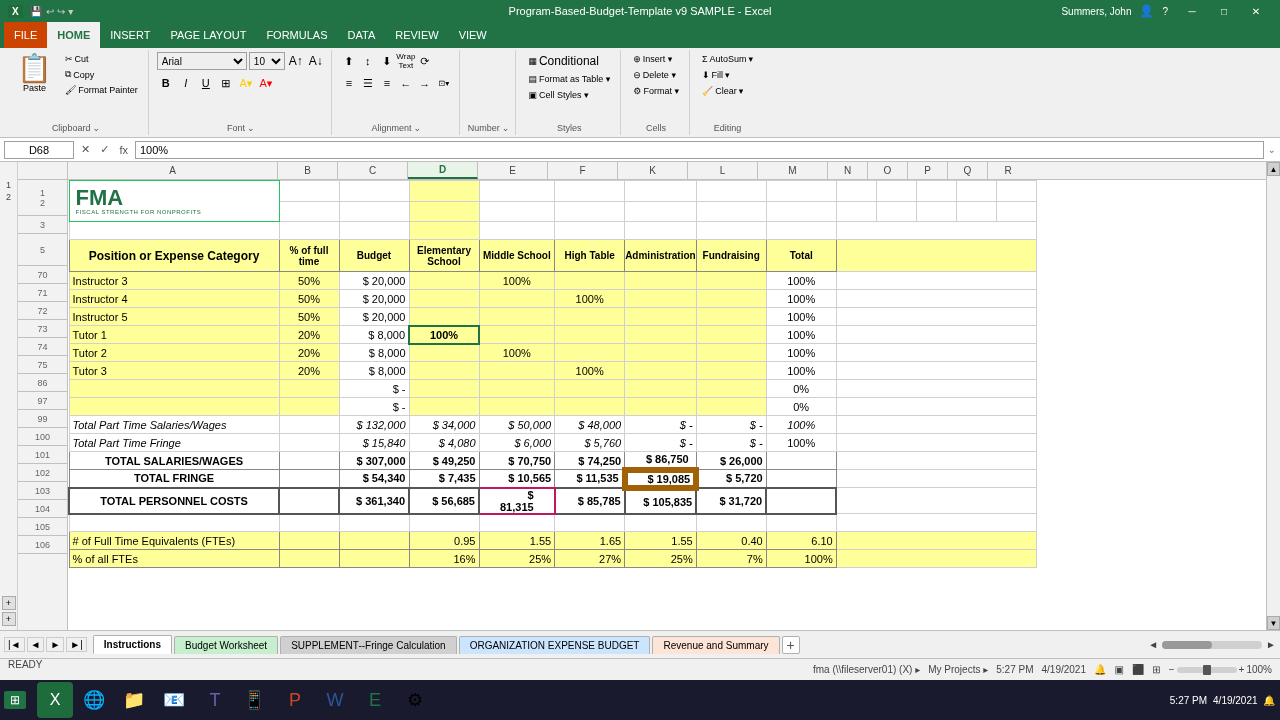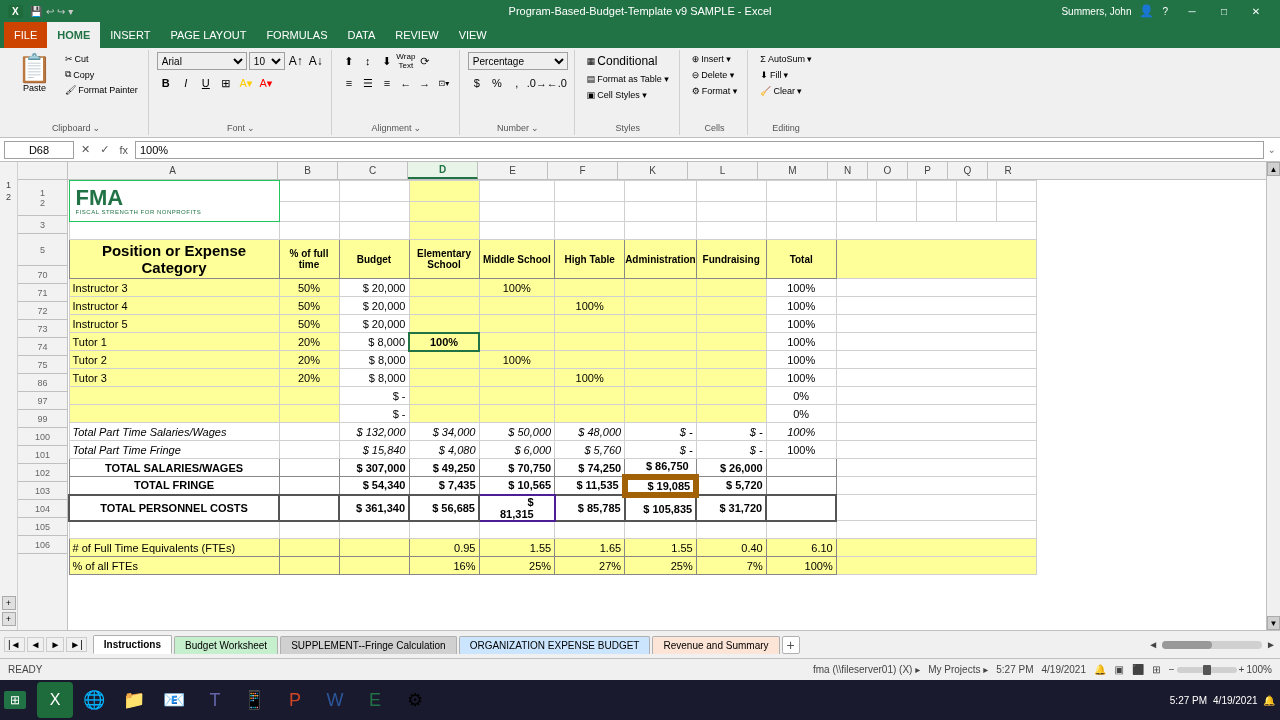--- a/index.html
+++ b/index.html
@@ -154,21 +154,20 @@
       font-size: 6px;
       letter-spacing: 0.5px;
     }
 
     
     .status-bar {
       height: 22px;
       background: #f0f0f0;
       border-top: 1px solid #c0c0c0;
       display: flex;
-      align-items: center;
       justify-content: space-between;
       padding: 0 8px;
       font-size: 10px;
       color: #444;
     }
     .status-right { display: flex; align-items: center; gap: 8px; }
 
     
     .sheet-tabs {
       height: 28px;
@@ -329,32 +328,20 @@
         <button class="format-btn" style="font-size:8px;">⊡▾</button>
       </div>
     </div>
     <div class="ribbon-group-label">
       <span>Alignment</span>
       <span style="cursor:pointer;">⌄</span>
     </div>
   </div>
 
   <div class="ribbon-group">
-    <div class="ribbon-group-content" style="flex-direction:column;">
-      <select class="num-select" style="margin-bottom:2px;">
-        <option>Percentage</option>
-      </select>
-      <div style="display:flex;gap:2px;align-items:center;">
-        <button class="format-btn">$</button>
-        <button class="format-btn">%</button>
-        <button class="format-btn">,</button>
-        <button class="format-btn">.0→</button>
-        <button class="format-btn">←.0</button>
-      </div>
-    </div>
     <div class="ribbon-group-label">
       <span>Number</span>
       <span style="cursor:pointer;">⌄</span>
     </div>
   </div>
 
   <div class="ribbon-group">
     <div class="ribbon-group-content" style="flex-direction:column;gap:2px;">
       <div class="small-btn">
         <span>▦</span>
@@ -532,21 +519,21 @@
             <td style="border:1px solid #d0d0d0;background:#ffff99;"></td>
             <td style="border:1px solid #d0d0d0;"></td>
             <td style="border:1px solid #d0d0d0;"></td>
             <td style="border:1px solid #d0d0d0;"></td>
             <td style="border:1px solid #d0d0d0;"></td>
             <td style="border:1px solid #d0d0d0;"></td>
             <td colspan="5" style="border:1px solid #d0d0d0;"></td>
           </tr>
 
           <tr style="background:#ffff99;">
-            <td style="border:1px solid #888;height:32px;font-weight:bold;font-size:15px;padding:2px 4px;text-align:center;vertical-align:middle;background:#ffff99;">Position or Expense Category</td>
+            <td style="border:1px solid #888;height:32px;font-weight:bold;font-size:12px;padding:2px 4px;text-align:center;vertical-align:middle;background:#ffff99;">Position or Expense Category</td>
             <td style="border:1px solid #888;font-weight:bold;font-size:10px;text-align:center;vertical-align:middle;background:#ffff99;">% of full time</td>
             <td style="border:1px solid #888;font-weight:bold;font-size:10px;text-align:center;vertical-align:middle;background:#ffff99;">Budget</td>
             <td style="border:1px solid #888;font-weight:bold;font-size:10px;text-align:center;vertical-align:middle;background:#ffff99;">Elementary School</td>
             <td style="border:1px solid #888;font-weight:bold;font-size:10px;text-align:center;vertical-align:middle;background:#ffff99;">Middle School</td>
             <td style="border:1px solid #888;font-weight:bold;font-size:10px;text-align:center;vertical-align:middle;background:#ffff99;">High Table</td>
             <td style="border:1px solid #888;font-weight:bold;font-size:10px;text-align:center;vertical-align:middle;background:#ffff99;">Administration</td>
             <td style="border:1px solid #888;font-weight:bold;font-size:10px;text-align:center;vertical-align:middle;background:#ffff99;">Fundraising</td>
             <td style="border:1px solid #888;font-weight:bold;font-size:10px;text-align:center;vertical-align:middle;background:#ffff99;">Total</td>
             <td colspan="5" style="border:1px solid #d0d0d0;"></td>
           </tr>
@@ -705,21 +692,21 @@
             <td style="border:1px solid #888;text-align:right;padding:0 3px;font-weight:bold;">$ 5,720</td>
             <td style="border:1px solid #888;"></td>
             <td colspan="5" style="border:1px solid #d0d0d0;"></td>
           </tr>
 
           <tr>
             <td style="border:2px solid #555;height:14px;padding:0 3px;font-weight:bold;text-align:center;">TOTAL PERSONNEL COSTS</td>
             <td style="border:2px solid #555;"></td>
             <td style="border:2px solid #555;text-align:right;padding:0 3px;font-weight:bold;">$ 361,340</td>
             <td style="border:2px solid #555;text-align:right;padding:0 3px;font-weight:bold;">$ 56,685</td>
-            <td style="border:2px solid #4c1d95;text-align:right;padding:0 20px;font-weight:bold;">$ 81,315</td>
+            <td style="border:2px solid #be185d;text-align:right;padding:0 20px;font-weight:bold;">$ 81,315</td>
             <td style="border:2px solid #555;text-align:right;padding:0 3px;font-weight:bold;">$ 85,785</td>
             <td style="border:2px solid #555;text-align:right;padding:0 3px;font-weight:bold;">$ 105,835</td>
             <td style="border:2px solid #555;text-align:right;padding:0 3px;font-weight:bold;">$ 31,720</td>
             <td style="border:2px solid #555;"></td>
             <td colspan="5" style="border:1px solid #d0d0d0;"></td>
           </tr>
 
           <tr>
             <td style="border:1px solid #d0d0d0;height:18px;"></td>
             <td style="border:1px solid #d0d0d0;"></td>

